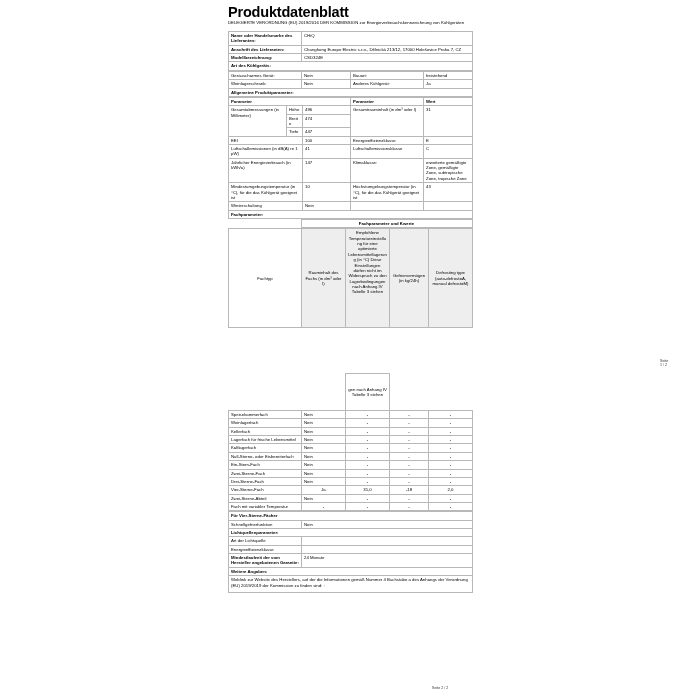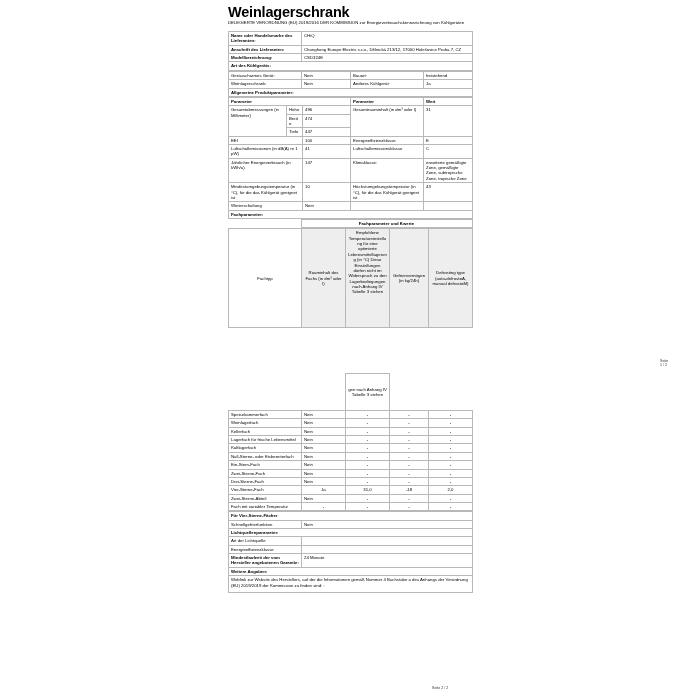--- a/index.html
+++ b/index.html
@@ -85,21 +85,21 @@
   }
   .vtall {
     height: 96px;
   }
 </style>
 </head>
 <body>
 
 <div class="page">
 
-  <div class="doc-title">Weinlagerschrank</div>
+  <div class="doc-title">Produktdatenblatt</div>
   <div class="intro">DELEGIERTE VERORDNUNG (EU) 2019/2016 DER KOMMISSION zur Energieverbrauchskennzeichnung von Kühlgeräten</div>
 
   <div class="blk1">
     <table class="t" style="width:244px">
       <colgroup>
           <col style="width:73px">
           <col style="width:171px">
         </colgroup>
       <tbody>
           <tr>

